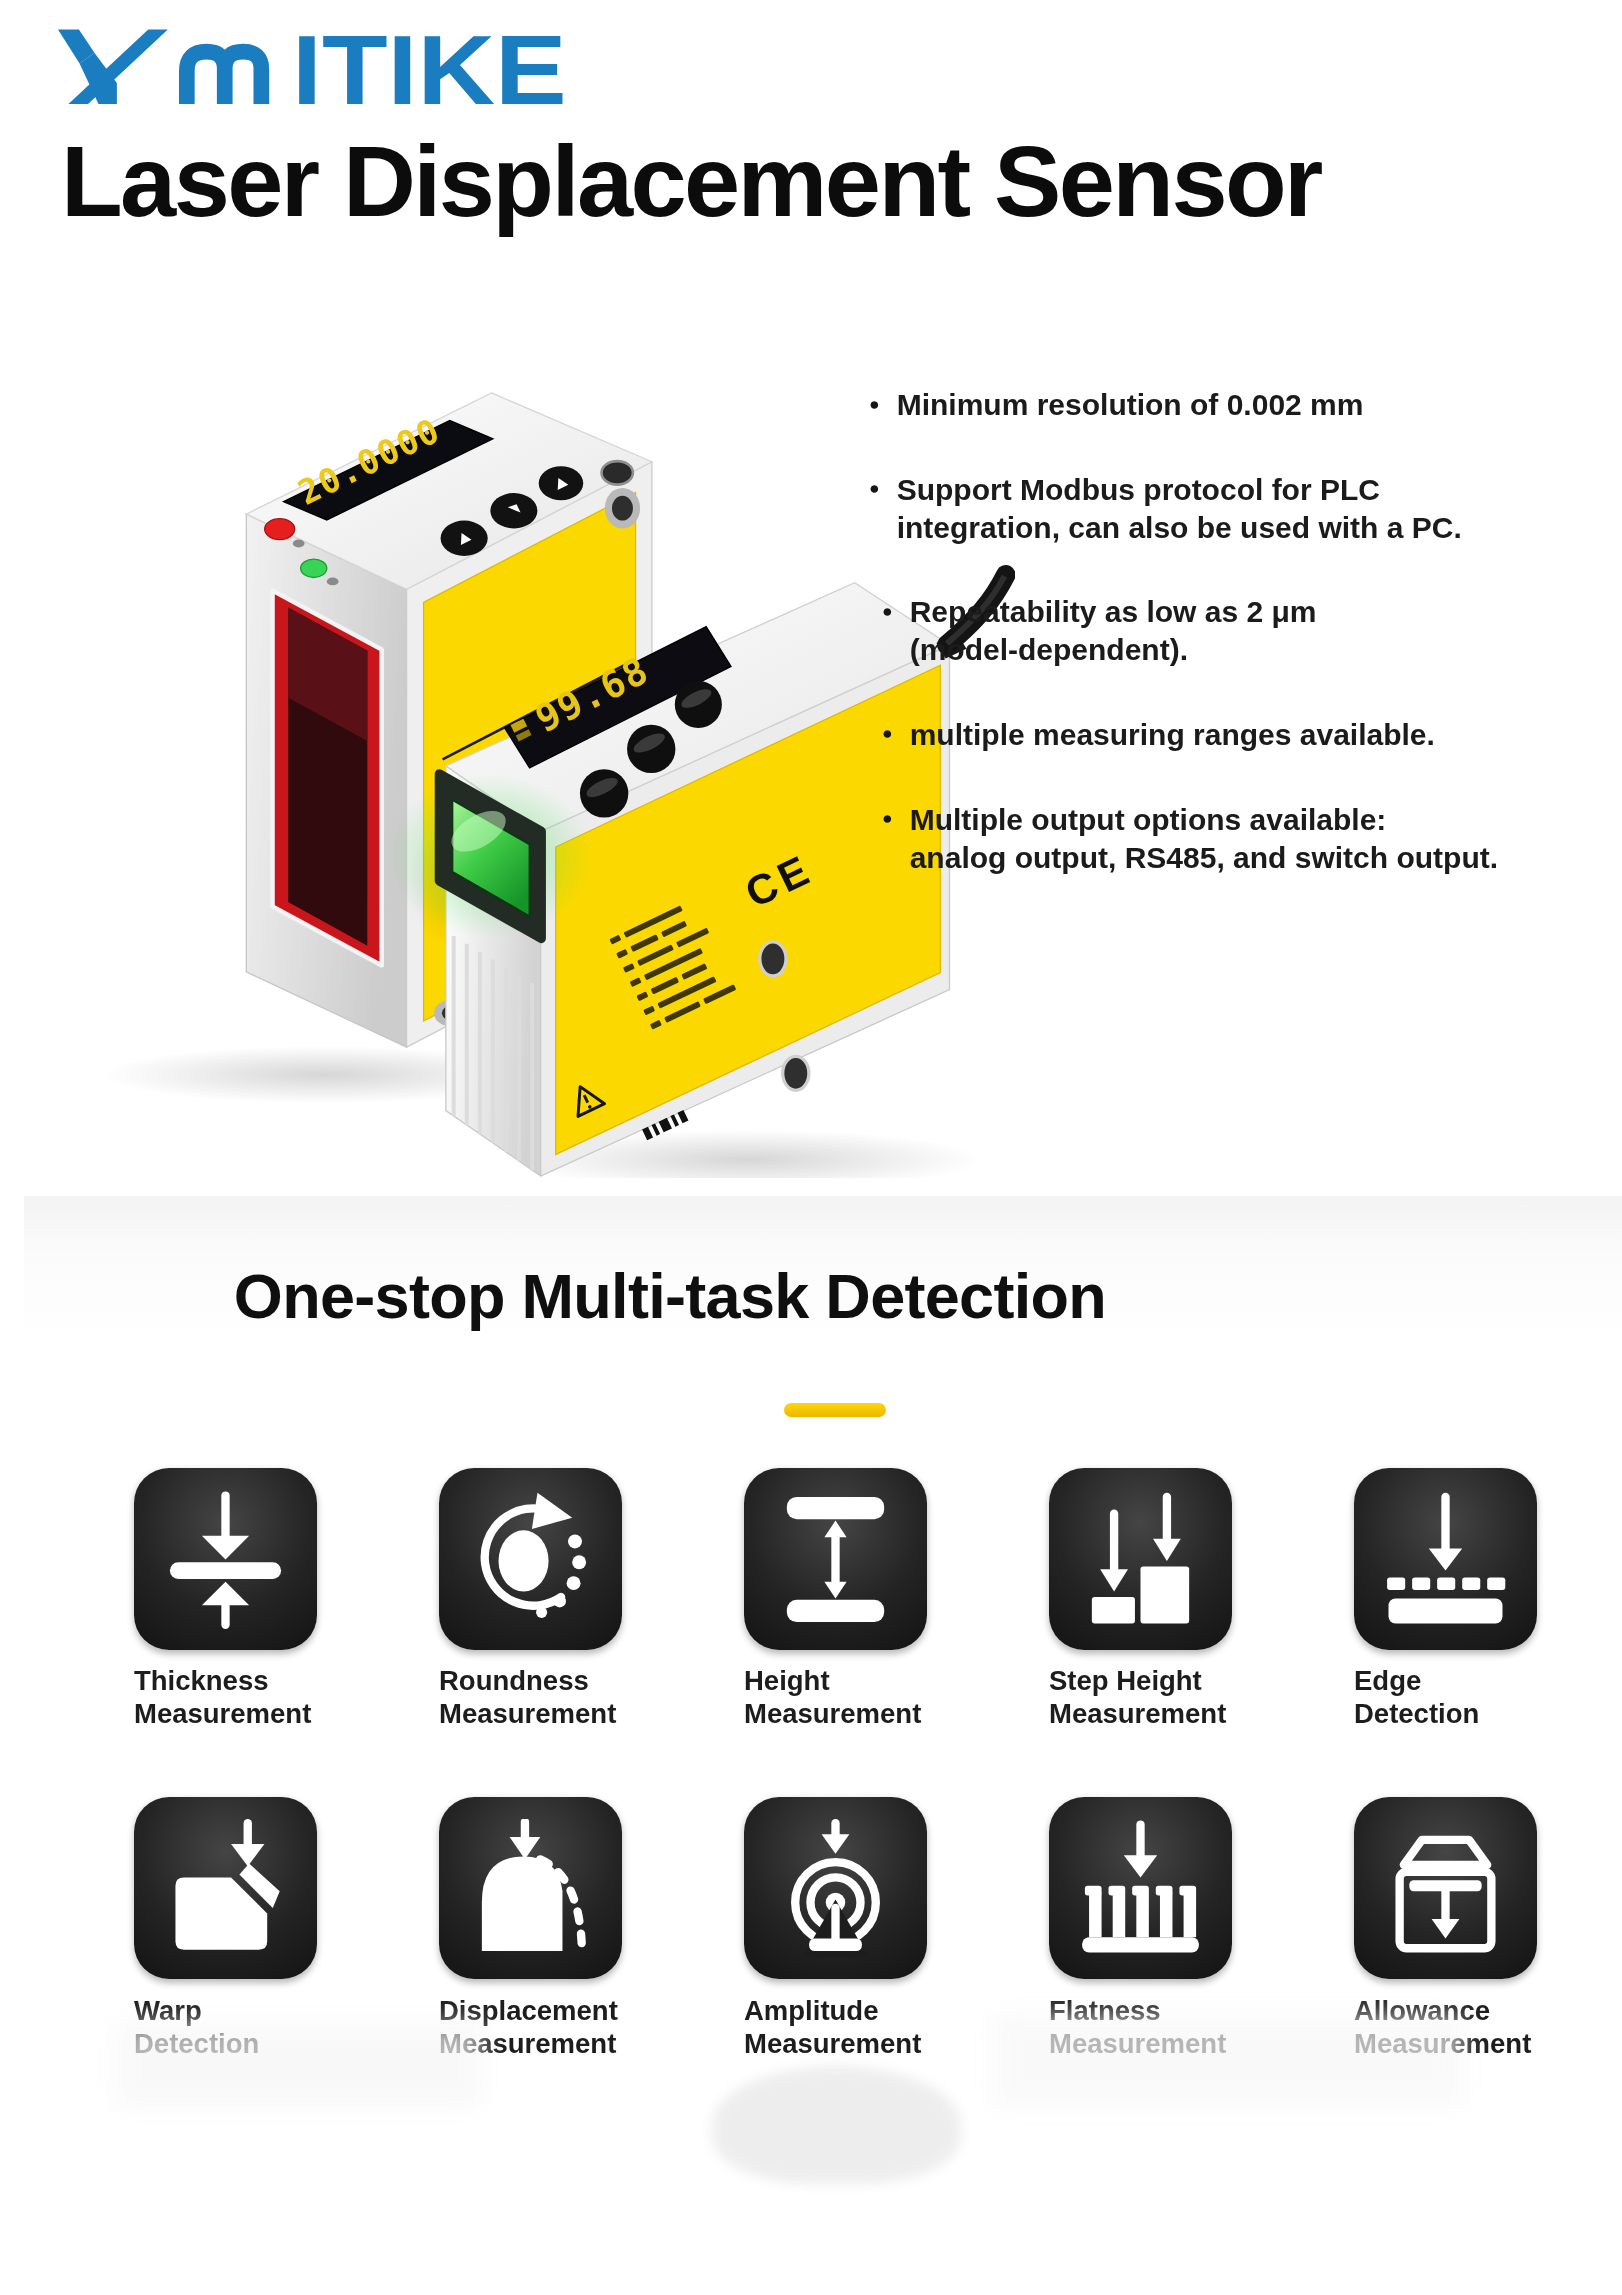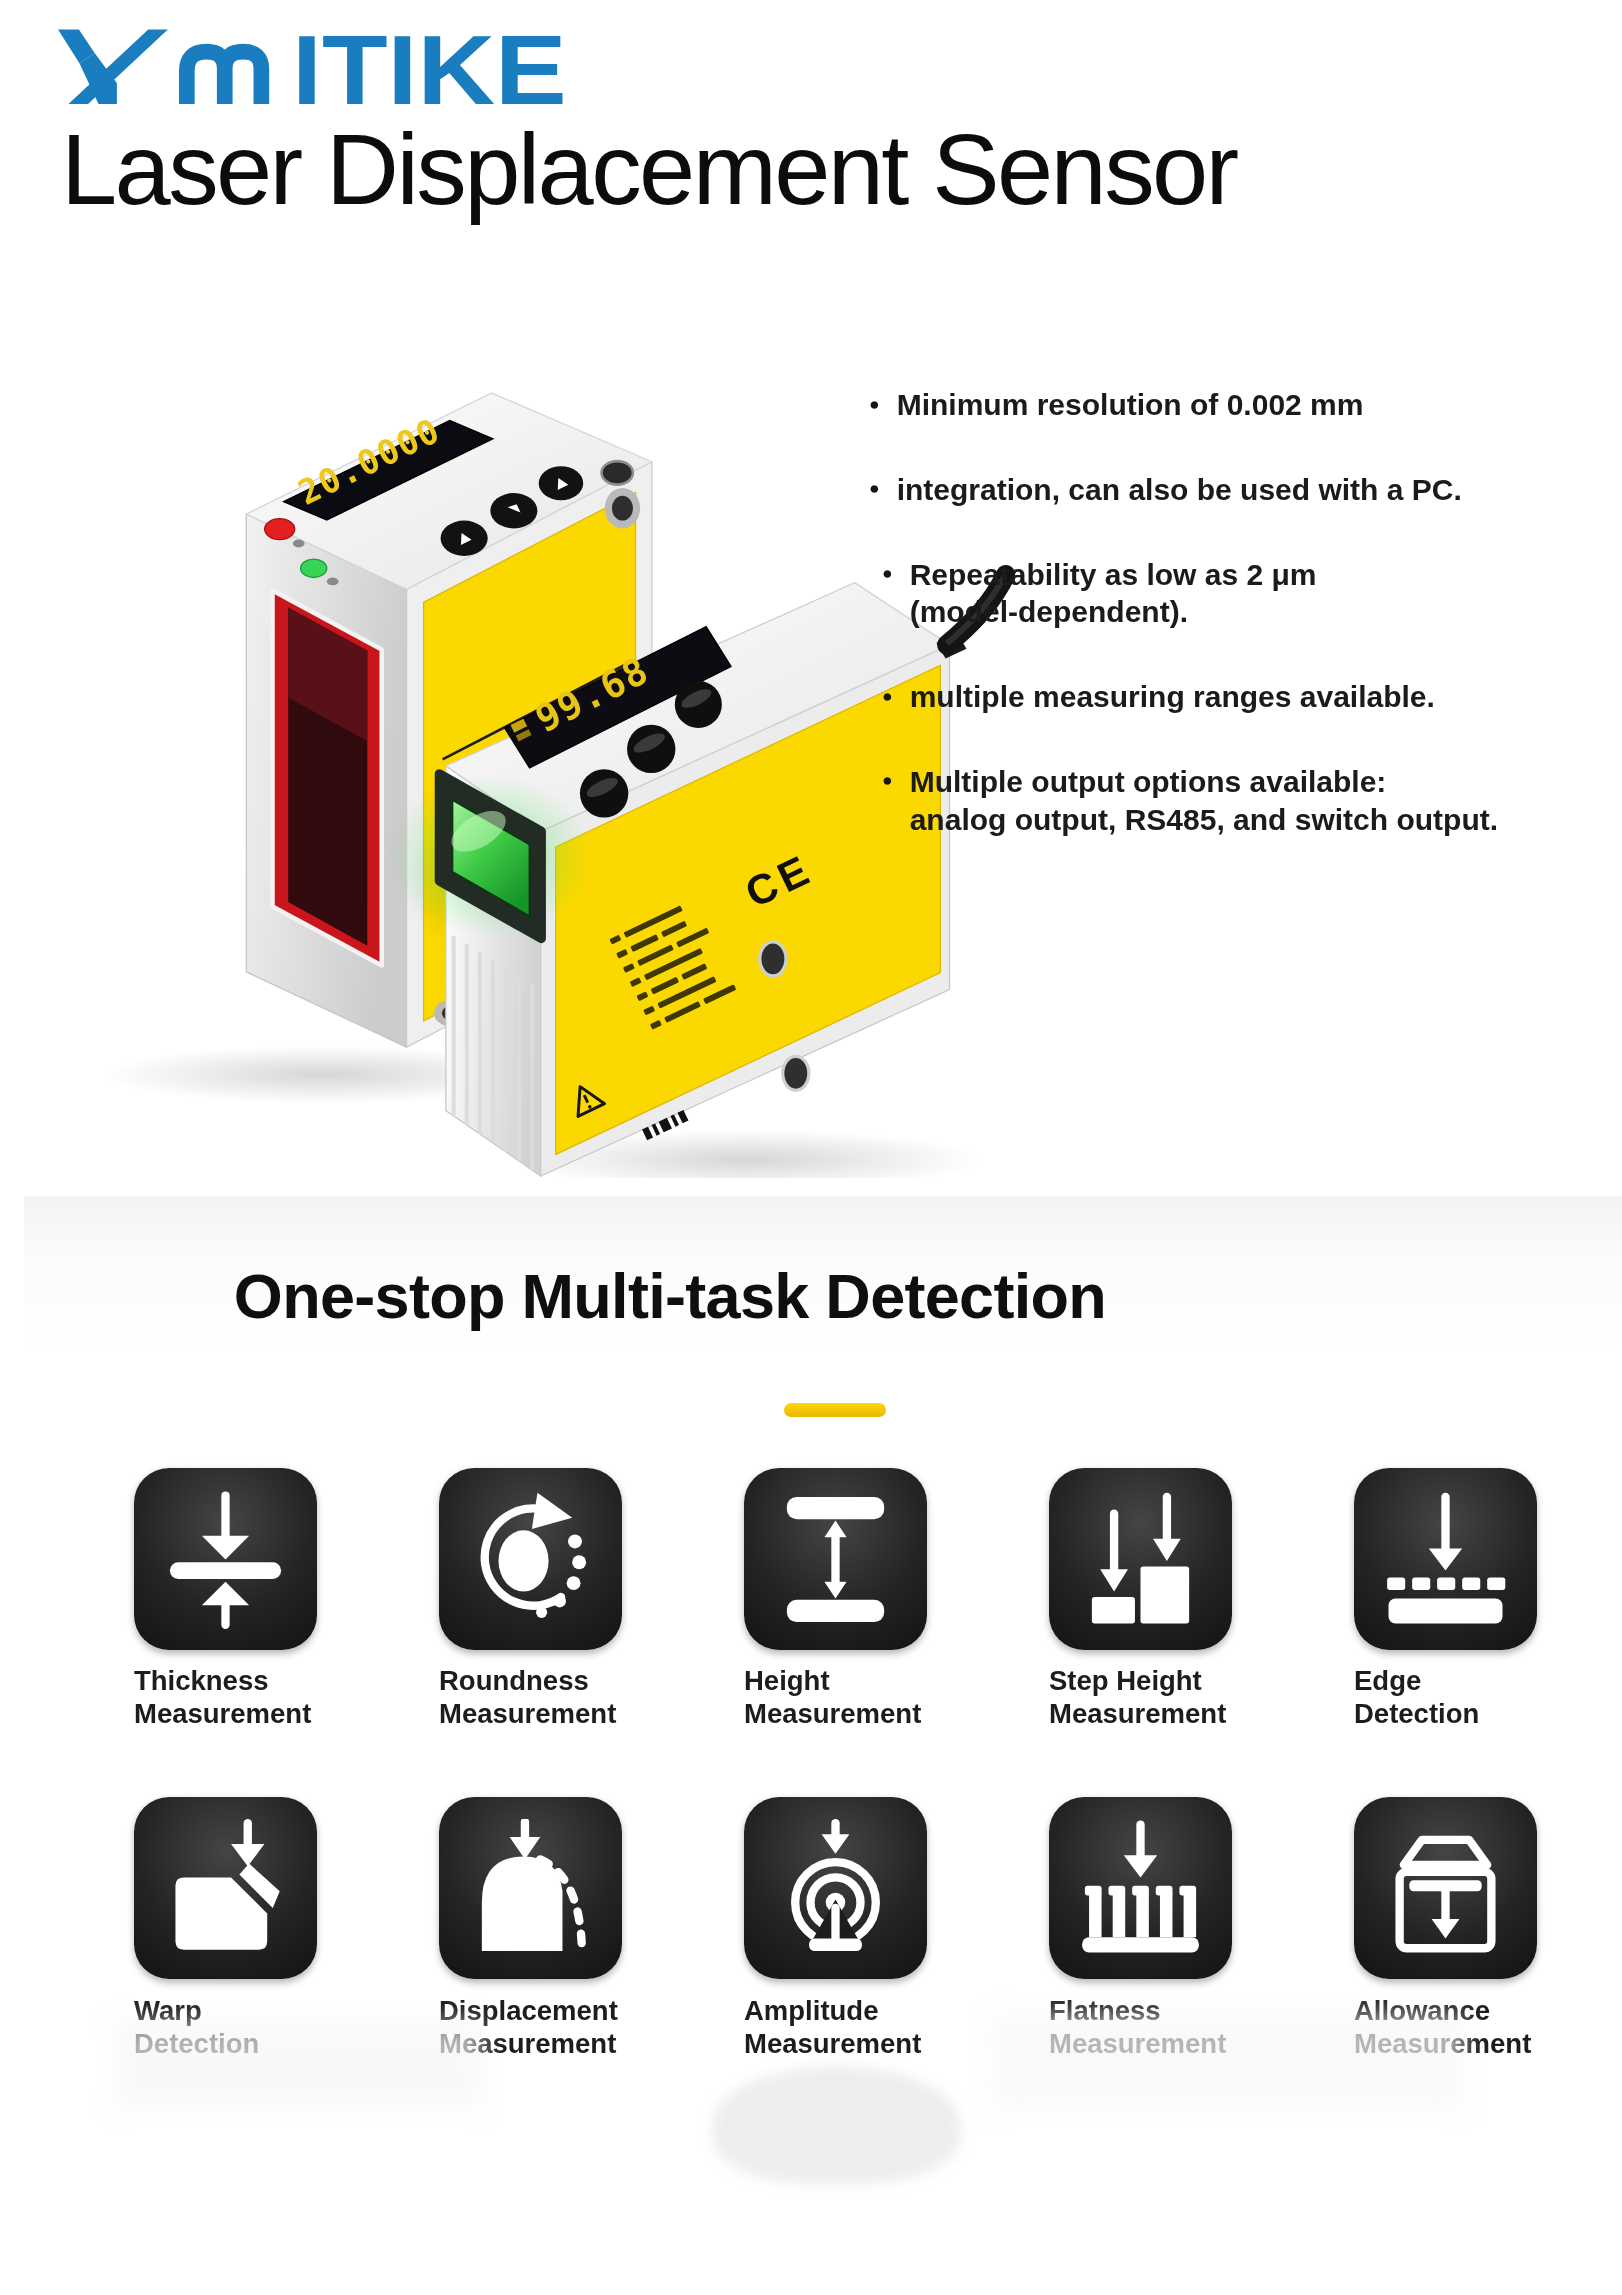--- a/index.html
+++ b/index.html
@@ -1,21 +1,21 @@
 <!DOCTYPE html>
 <html style="font-size:10.5px"><head>
 <meta charset="utf-8">
 <style>
   html,body{margin:0;padding:0;background:#fff;}
   .page{position:relative;width:1623px;height:2295px;background:#ffffff;overflow:hidden;
         font-family:"Liberation Sans", sans-serif;color:#111;margin-left:24px;}
 
   
   .logo{position:absolute;left:34px;top:27.5px;width:510px;height:80px;}
-  .h1{position:absolute;left:37px;top:112px;font-size:101px;font-weight:normal;
+  .h1{position:absolute;left:37px;top:124px;font-size:101px;font-weight:bold;
       letter-spacing:-2.6px;color:#0c0c0c;white-space:nowrap;}
 
   
   .product-svg{position:absolute;left:62px;top:308px;width:929px;height:870px;}
   .features{position:absolute;left:845px;top:386px;width:766px;}
   .feature{display:flex;align-items:flex-start;margin-bottom:47px;
            font-size:30px;font-weight:bold;line-height:1.26;color:#1b1b1b;}
   .feature:nth-child(n+3){padding-left:13px;}
   .feature .dot{font-size:17.7px;padding-top:6.5px;margin-right:17px;color:#161616;}
   .feature .lines span{display:block;}
@@ -248,20 +248,21 @@
   <div class="features">
     <div class="feature">
       <span class="dot">●</span>
       <div class="lines">
           <span>Minimum resolution of 0.002 mm</span>
         </div>
     </div>
     <div class="feature">
       <span class="dot">●</span>
       <div class="lines">
+        <span>Support Modbus protocol for PLC</span>
         <span>integration, can also be used with a PC.</span>
       </div>
     </div>
     <div class="feature">
       <span class="dot">●</span>
       <div class="lines">
         <span>Repeatability as low as 2 μm</span>
         <span>(model-dependent).</span>
       </div>
     </div>

